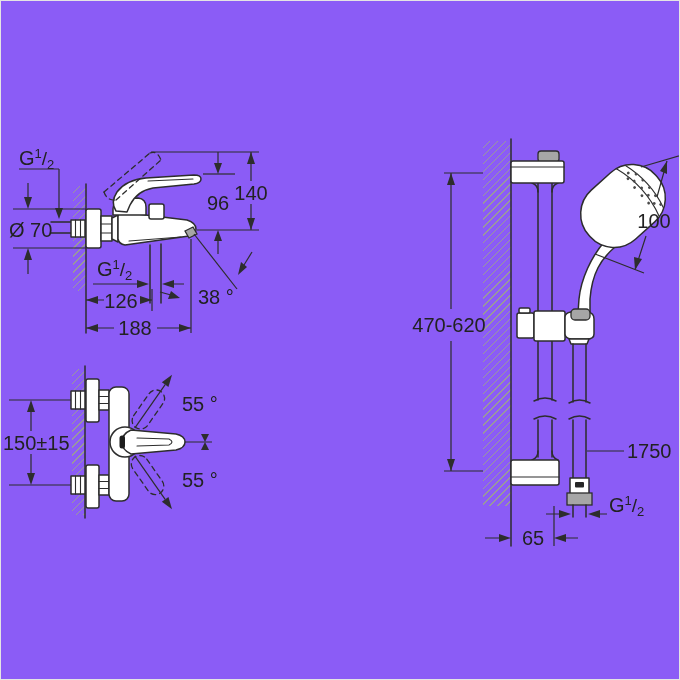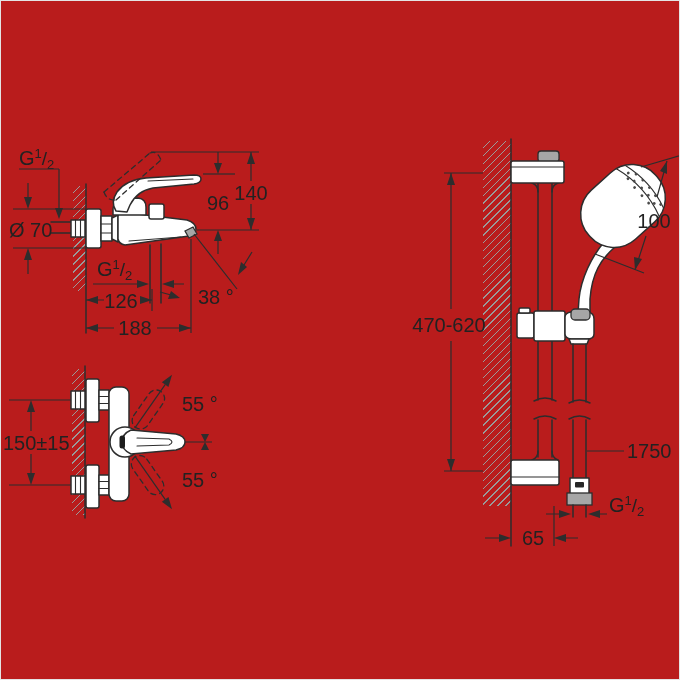--- a/index.html
+++ b/index.html
@@ -1,17 +1,17 @@
 <!DOCTYPE html>
 <html><head>
 <meta charset="utf-8">
 <style>
   html,body{margin:0;padding:0;background:#ffffff;}
   .canvas{
-    position:relative;width:680px;height:680px;background:#b91c1c;
+    position:relative;width:680px;height:680px;background:#8b5cf6;
     border:1px solid #e4e4e4;box-sizing:border-box;overflow:hidden;
     font-family:"Liberation Sans", sans-serif;
     padding-left:20px;
   }
   .hatch{position:absolute;background:repeating-linear-gradient(135deg, transparent 0, transparent 4.6px, #9a9a9a 4.6px, #9a9a9a 5.6px);}
   #hatch-side{left:72px;top:185px;width:13px;height:105px;}
   #hatch-top{left:71px;top:368px;width:13px;height:146px;}
   #hatch-rail{left:482px;top:140px;width:28px;height:365px;}
   svg{position:absolute;left:0;top:0;}
   text{fill:#222222;}

